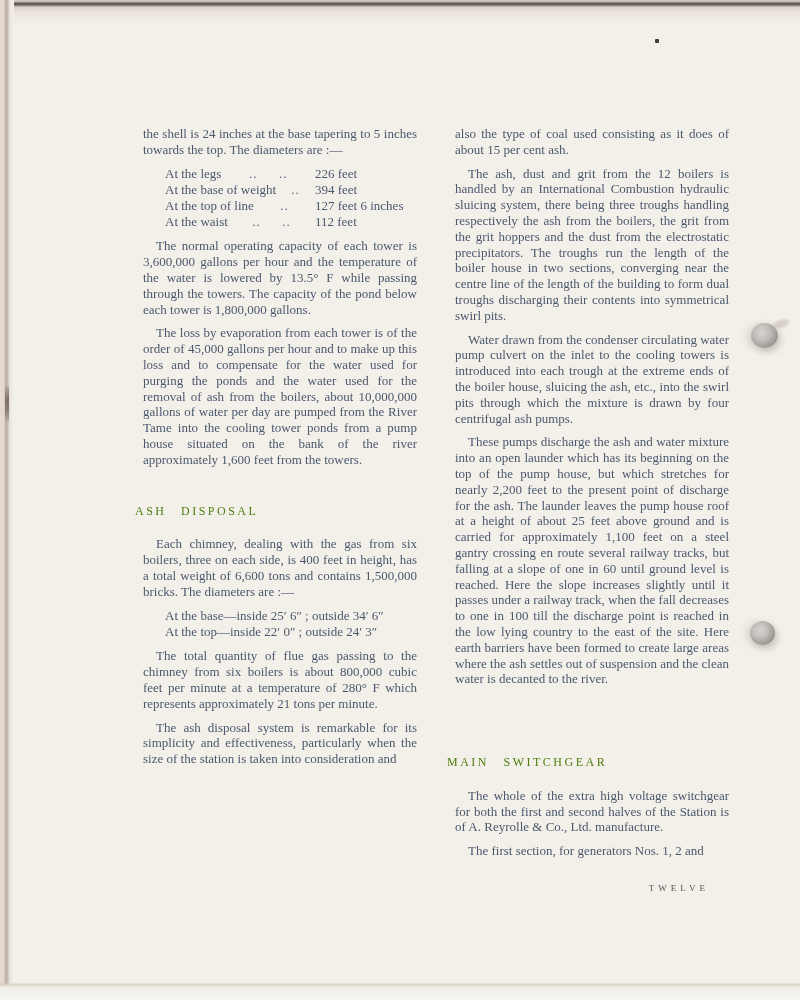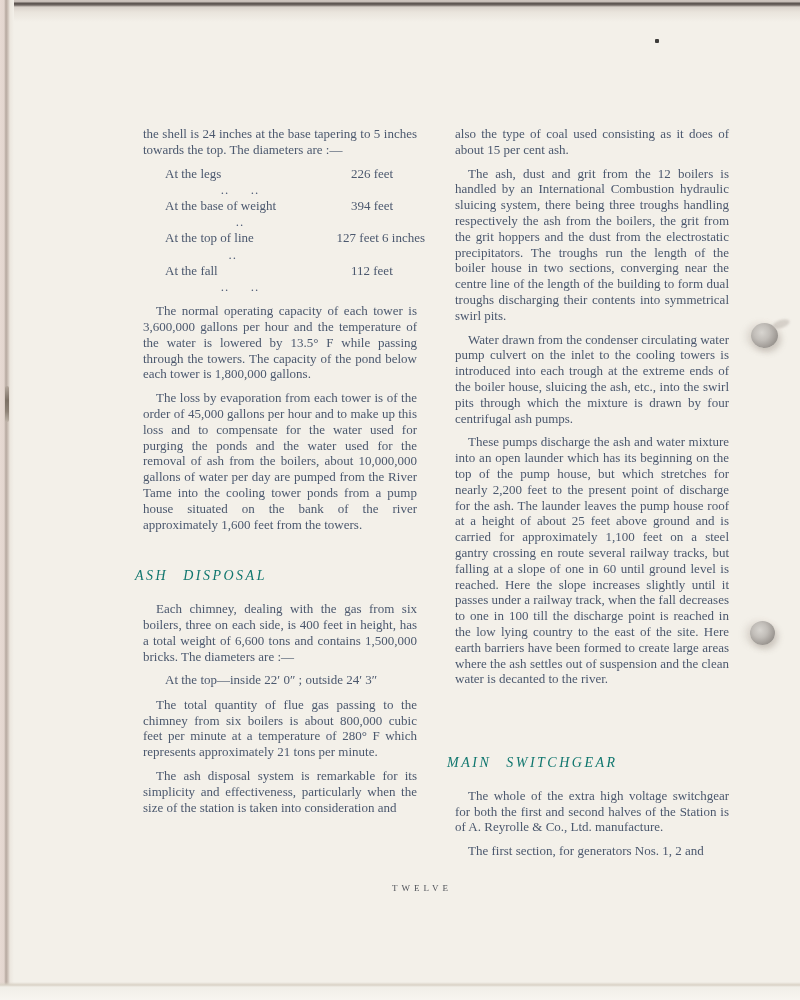--- a/index.html
+++ b/index.html
@@ -55,35 +55,35 @@
     position:absolute;left:135px;top:118px;width:602px;
     color:#4b586e;
   }
   .columns{display:flex;gap:22px;}
   .col{width:290px;font-size:13px;line-height:15.8px;}
   .col p{
     margin:8px;text-align:justify;
   }
   .col p.indent{text-indent:13px;}
   .heading{
-    font-style:italic;font-weight:normal;
-    font-size:14px;letter-spacing:2.5px;word-spacing:9px;
-    margin:36px 0 17px 0;color:#0f766e;
+    font-weight:normal;
+    font-size:12px;letter-spacing:2.5px;word-spacing:9px;
+    margin:36px 0 17px 0;color:#4d7c0f;
   }
   .heading.mt-lg{margin-top:68px;}
   .diam-list{margin:0;}
   .diam-row{display:flex;padding-left:30px;line-height:16.2px;}
-  .diam-left{width:150px;display:flex;flex-direction:column;}
+  .diam-left{width:150px;display:flex;}
   .diam-label{white-space:nowrap;}
   .diam-dots{flex:1;text-align:center;letter-spacing:1px;color:#54617a;}
-  .diam-value{white-space:nowrap;margin-left:36px;}
+  .diam-value{white-space:nowrap;}
   .chimney-line{padding-left:30px;white-space:nowrap;line-height:16.4px;}
   .page-number{
     position:absolute;left:135px;top:883px;width:574px;
-    text-align:center;font-size:9px;letter-spacing:4px;
+    text-align:right;font-size:9px;letter-spacing:4px;
     color:#4f5259;
   }
 </style>
 </head>
 <body>
 
 <div class="edge-top"></div>
 <div class="edge-left"></div>
 <div class="edge-bottom"></div>
 <div class="edge-smudge"></div>
@@ -115,34 +115,35 @@
         </div>
         <div class="diam-row">
           <span class="diam-left">
               <span class="diam-label">At the top of line</span>
               <span class="diam-dots">..</span>
             </span>
           <span class="diam-value">127 feet 6 inches</span>
         </div>
         <div class="diam-row">
           <span class="diam-left">
-              <span class="diam-label">At the fall</span>
+              <span class="diam-label">At the waist</span>
               <span class="diam-dots">..  ..</span>
             </span>
           <span class="diam-value">112 feet</span>
         </div>
       </div>
 
       <p class="indent">The normal operating capacity of each tower is 3,600,000 gallons per hour and the temperature of the water is lowered by 13.5° F while passing through the towers.  The capacity of the pond below each tower is 1,800,000 gallons.</p>
       <p class="indent">The loss by evaporation from each tower is of the order of 45,000 gallons per hour and to make up this loss and to compensate for the water used for purging the ponds and the water used for the removal of ash from the boilers, about 10,000,000 gallons of water per day are pumped from the River Tame into the cooling tower ponds from a pump house situated on the bank of the river approximately 1,600 feet from the towers.</p>
 
       <h2 class="heading">ASH DISPOSAL</h2>
 
       <p class="indent">Each chimney, dealing with the gas from six boilers, three on each side, is 400 feet in height, has a total weight of 6,600 tons and contains 1,500,000 bricks.  The diameters are :—</p>
 
+      <div class="chimney-line">At the base—inside 25′ 6″ ;  outside 34′ 6″</div>
       <div class="chimney-line">At the top—inside 22′ 0″ ; outside 24′ 3″</div>
 
       <p class="indent">The total quantity of flue gas passing to the chimney from six boilers is about 800,000 cubic feet per minute at a temperature of 280° F which represents approximately 21 tons per minute.</p>
       <p class="indent">The ash disposal system is remarkable for its simplicity and effectiveness, particularly when the size of the station is taken into consideration and</p>
     </div>
 
     <div class="col">
       <p>also the type of coal used consisting as it does of about 15 per cent ash.</p>
       <p class="indent">The ash, dust and grit from the 12 boilers is handled by an International Combustion hydraulic sluicing system, there being three troughs handling respectively the ash from the boilers, the grit from the grit hoppers and the dust from the electrostatic precipitators.  The troughs run the length of the boiler house in two sections, converging near the centre line of the length of the building to form dual troughs discharging their contents into symmetrical swirl pits.</p>
       <p class="indent">Water drawn from the condenser circulating water pump culvert on the inlet to the cooling towers is introduced into each trough at the extreme ends of the boiler house, sluicing the ash, etc., into the swirl pits through which the mixture is drawn by four centrifugal ash pumps.</p>

